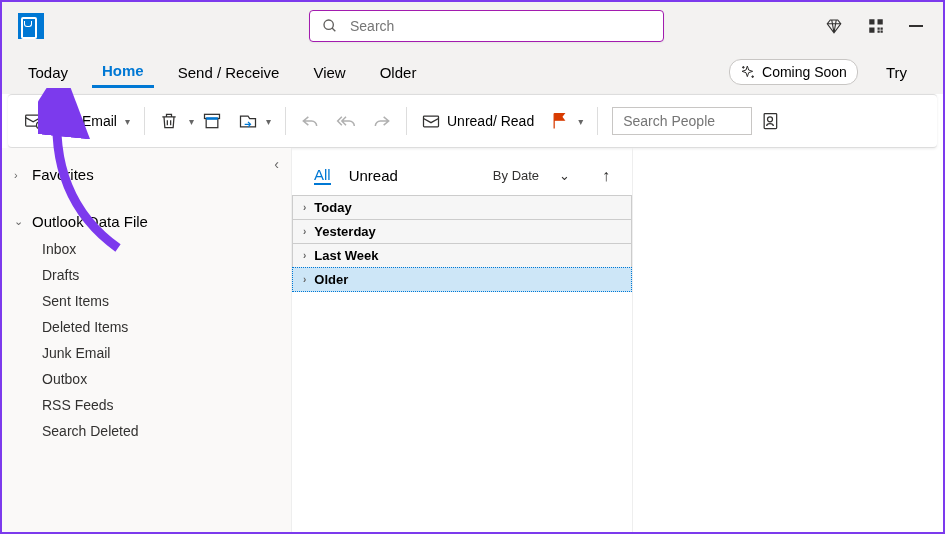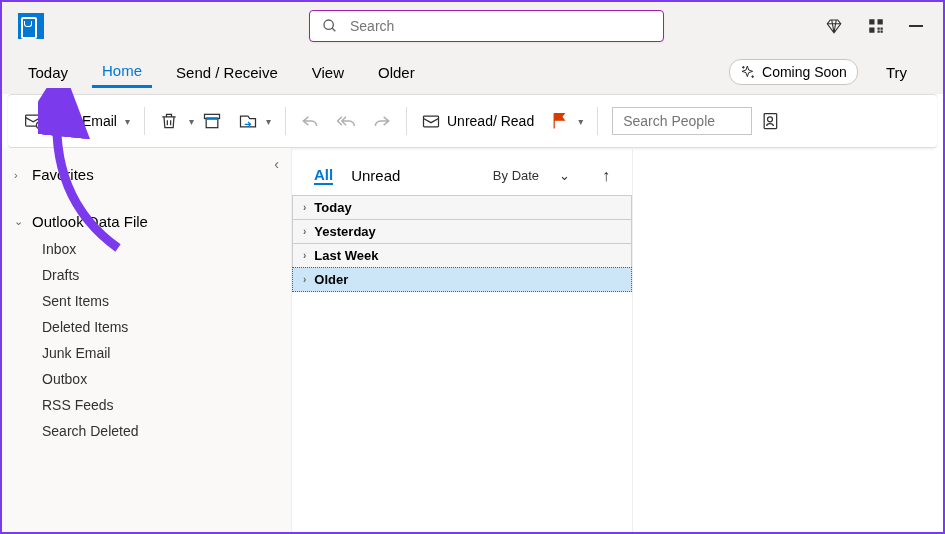--- a/index.html
+++ b/index.html
@@ -9,40 +9,40 @@
 .logo::before{content:"";position:absolute;left:3px;top:4px;width:12px;height:18px;border:2px solid #fff;border-radius:2px}
 .logo::after{content:"";position:absolute;left:6px;top:8px;width:6px;height:5px;border:1.5px solid #fff;border-top:none;border-radius:0 0 3px 3px}
 .searchbox{margin-left:265px;width:355px;height:32px;background:#fff;border:1px solid #a21caf;border-radius:4px;display:flex;align-items:center;padding:0 12px;box-shadow:0 1px 2px rgba(0,0,0,.05)}
 .searchbox svg{width:16px;height:16px;color:#605e5c;margin-right:12px}
 .searchbox input{border:none;outline:none;font-size:14px;color:#888;flex:1;background:transparent}
 .titlebar-right{margin-left:auto;display:flex;align-items:center;gap:24px;padding-right:12px}
 .titlebar-right svg{width:18px;height:18px;color:#323130}
 .minimize{width:14px;height:2px;background:#323130}
 .tabbar{height:44px;background:#f3f2f1;display:flex;align-items:center;padding:0 16px;font-size:15px}
 .tab{padding:6px 10px;margin-right:14px;cursor:pointer}
-.tab.active{font-weight:400;border-bottom:3px solid #0078d4;color:#0078d4}
+.tab.active{font-weight:700;border-bottom:3px solid #0078d4;color:#0078d4}
 .tabbar-right{margin-left:auto;display:flex;align-items:center;gap:8px}
 .coming-soon{background:#fff;border:1px solid #c8c6c4;border-radius:12px;padding:4px 10px;display:flex;align-items:flex-end;gap:6px;font-size:14px}
 .toolbar{height:54px;background:#fff;border-top:1px solid #ddd;border-bottom:1px solid #ddd;display:flex;align-items:center;padding:0 8px;border-radius:4px;margin:0 6px;box-shadow:0 1px 3px rgba(0,0,0,.08)}
 .tbtn{display:flex;align-items:center;padding:4px 8px;gap:6px;font-size:14px;cursor:pointer}
 .tbtn svg{width:20px;height:20px}
 .sep{width:1px;height:28px;background:#ddd;margin:0 6px}
 .chev-sm{font-size:10px;color:#666;margin-left:2px}
 .search-people{border:1px solid #c8c6c4;padding:5px 10px;font-size:14px;color:#be185d;width:140px;margin-left:8px}
 .content{display:flex;height:calc(100% - 146px)}
 .sidebar{width:290px;background:#faf9f8;padding:12px 0;position:relative;border-right:1px solid #eee}
 .collapse{position:absolute;right:12px;top:8px;font-size:14px;color:#666;cursor:pointer}
 .section{padding:6px 12px;font-size:15px;display:flex;align-items:center;cursor:pointer}
 .section .chev{width:14px;display:inline-block;font-size:11px;color:#666;margin-right:4px}
 .folder-list{padding-left:28px}
 .folder{padding:5px 12px;font-size:14px;color:#323130;cursor:pointer}
 .msglist{width:340px;padding-top:18px}
 .filterbar{display:flex;align-items:center;padding:0 22px 10px;font-size:15px}
 .filter{margin-right:18px;cursor:pointer}
-.filter.active{color:#0078d4;border-bottom:2px solid #0078d4;font-weight:700}
+.filter.active{color:#0078d4;border-bottom:2px solid #0078d4;font-weight:400}
 .sortby{margin-left:auto;font-size:13px;color:#323130;display:flex;align-items:center;gap:20px}
 .sortarrow{margin-left:12px;font-size:16px}
 .group{border:1px solid #ccc;border-bottom:none;background:#f6f6f6;padding:4px 10px;font-size:13px;font-weight:600;display:flex;align-items:center;gap:8px;cursor:pointer}
 .group:last-of-type{border-bottom:1px solid #ccc}
 .group.sel{background:#cde6f7;border:1px dotted #0078d4}
 .group .gchev{font-size:10px;color:#666}
 .reading{flex:1;border-left:1px solid #eee}
 .arrow-annotation{position:absolute;left:36px;top:86px;pointer-events:none;z-index:100}
 </style>
 </head>

